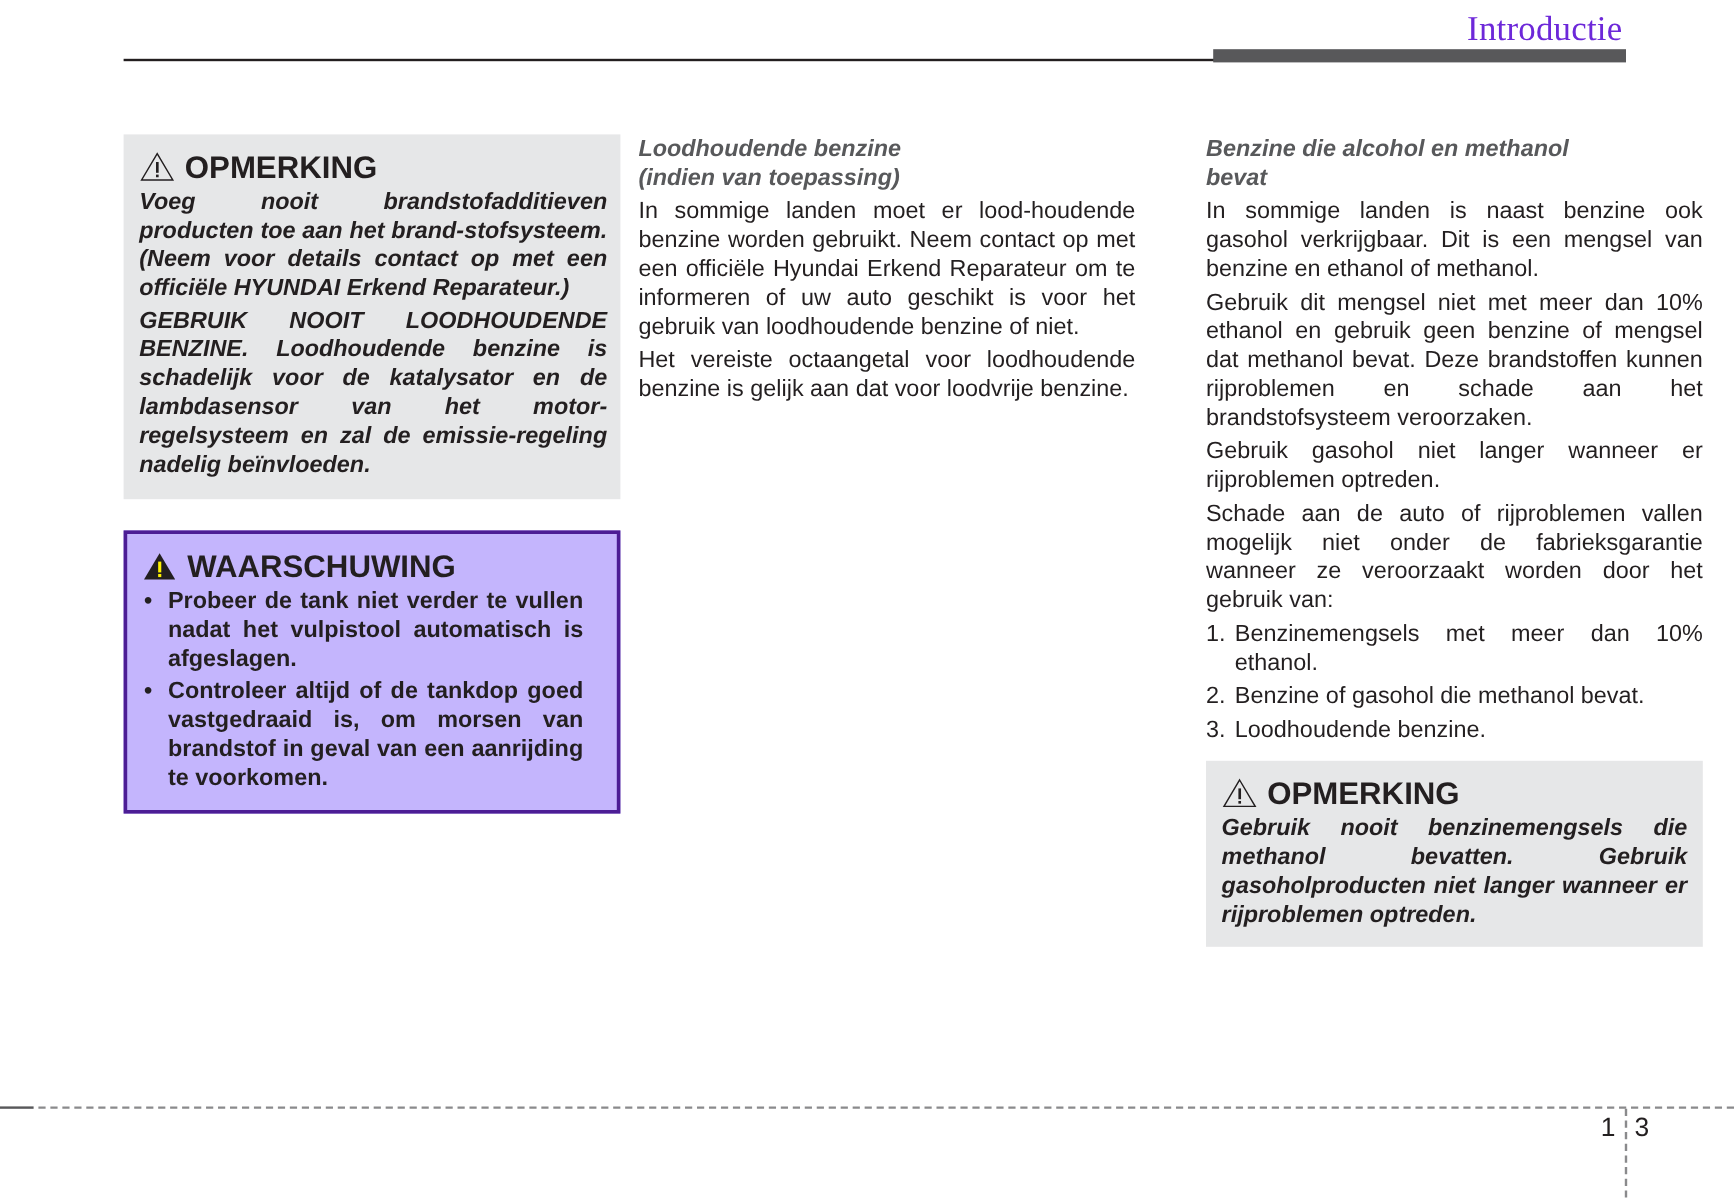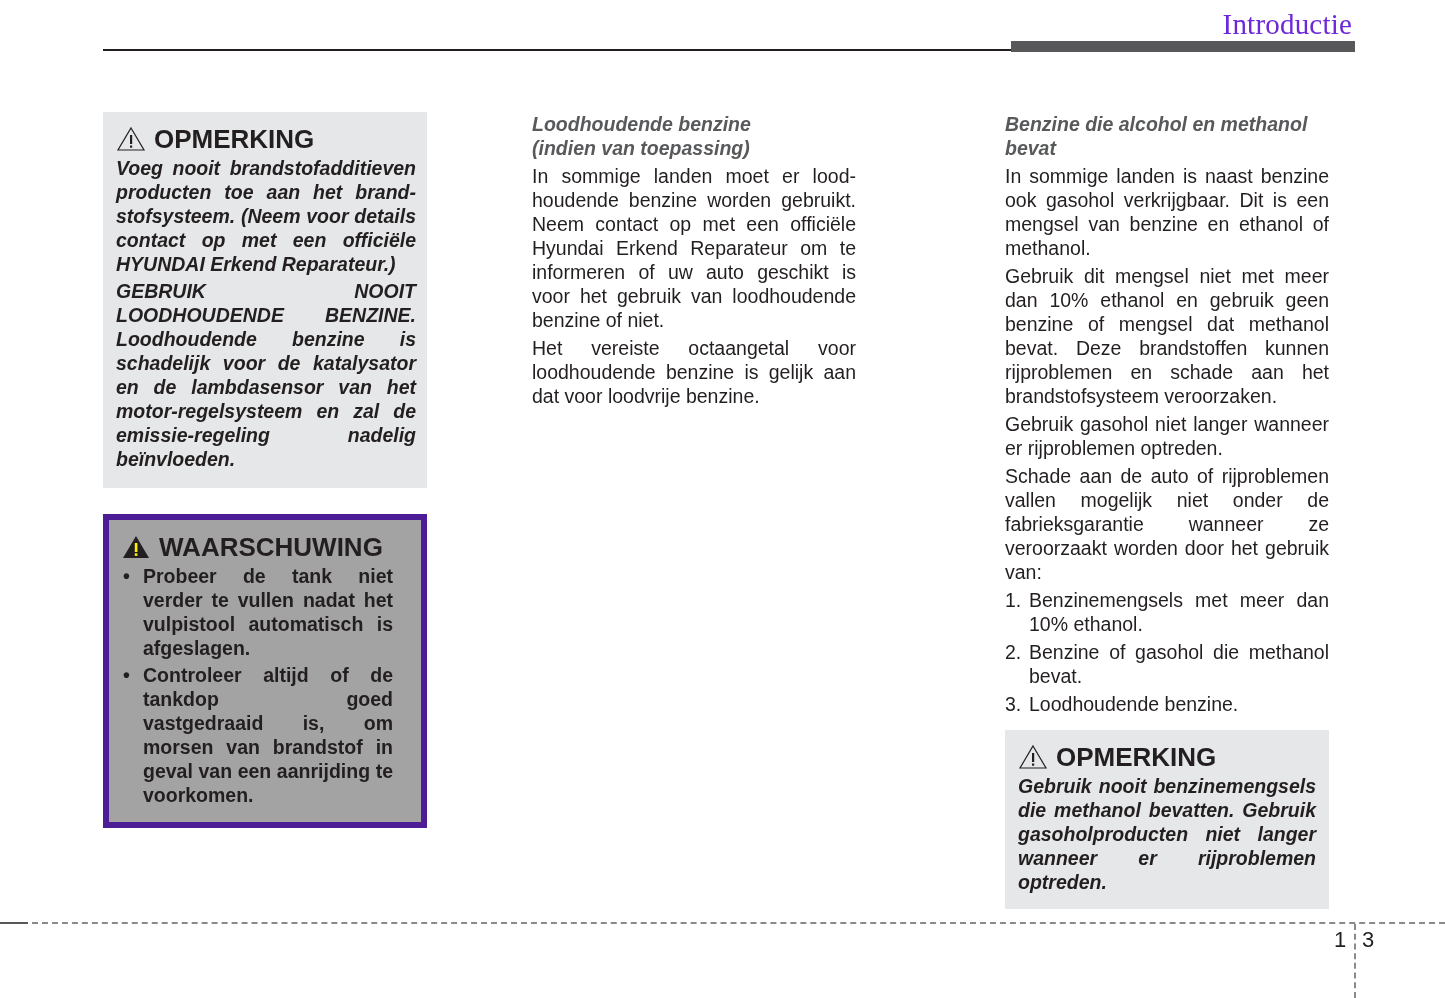--- a/index.html
+++ b/index.html
@@ -4,33 +4,33 @@
 <style>
   html, body { margin: 0; padding: 0; background: #ffffff; }
   body { width: 1445px; height: 998px; position: relative; overflow: hidden;
          font-family: "Liberation Sans", sans-serif; color: #231f20; }
 
   .header-title { position: absolute; right: 93px; top: 8px;
     font-family: "Liberation Serif", serif; font-size: 29px; color: #6d28d9; letter-spacing: 0.2px; }
   .header-rule-thin { position: absolute; left: 103px; top: 49px; width: 910px; height: 2px; background: #231f20; }
   .header-rule-thick { position: absolute; left: 1011px; top: 41px; width: 344px; height: 11px; background: #58585a; }
 
-  .col { position: absolute; top: 112px; width: 324px; }
+  .col { position: absolute; top: 112px; width: 414px; }
   .col1 { left: 103px; }
   .col2 { left: 532px; }
   .col3 { left: 960px; margin-left: 45px; }
 
   .note-box { background: #e6e7e8; padding: 12px 11px 14px 13px; }
   .box-heading { display: flex; align-items: center; font-weight: bold; font-size: 26px;
     color: #231f20; line-height: 30px; margin-bottom: 2px; }
   .box-heading svg { margin-right: 8px; flex-shrink: 0; }
   .box-text { font-size: 19.5px; font-weight: bold; font-style: italic; line-height: 24px;
     text-align: justify; margin: 0 0 3px 0; color: #231f20; }
 
-  .warn-box { background: #a3a3a3; border: 6px solid #4c1d95; padding: 12px 28px 12px 12px; margin-top: 26px; }
+  .warn-box { background: #c4b5fd; border: 3px solid #4c1d95; padding: 12px 28px 12px 12px; margin-top: 26px; }
   .warn-list { list-style: none; margin: 0; padding: 0; }
   .warn-list li { position: relative; padding-left: 22px; font-size: 19.5px; font-weight: bold;
     line-height: 24px; text-align: justify; margin-bottom: 3px; }
   .warn-list li .bullet { position: absolute; left: 2px; top: 0; }
 
   .sub-heading { font-size: 19.5px; font-weight: bold; font-style: italic; color: #58595b;
     line-height: 24px; margin: 0 0 4px 0; }
   .body-text { font-size: 19.5px; line-height: 24px; text-align: justify; margin: 0 0 4px 0; color: #231f20; }
   .num-list { list-style: none; margin: 0; padding: 0; }
   .num-list li { position: relative; padding-left: 24px; font-size: 19.5px; line-height: 24px;

